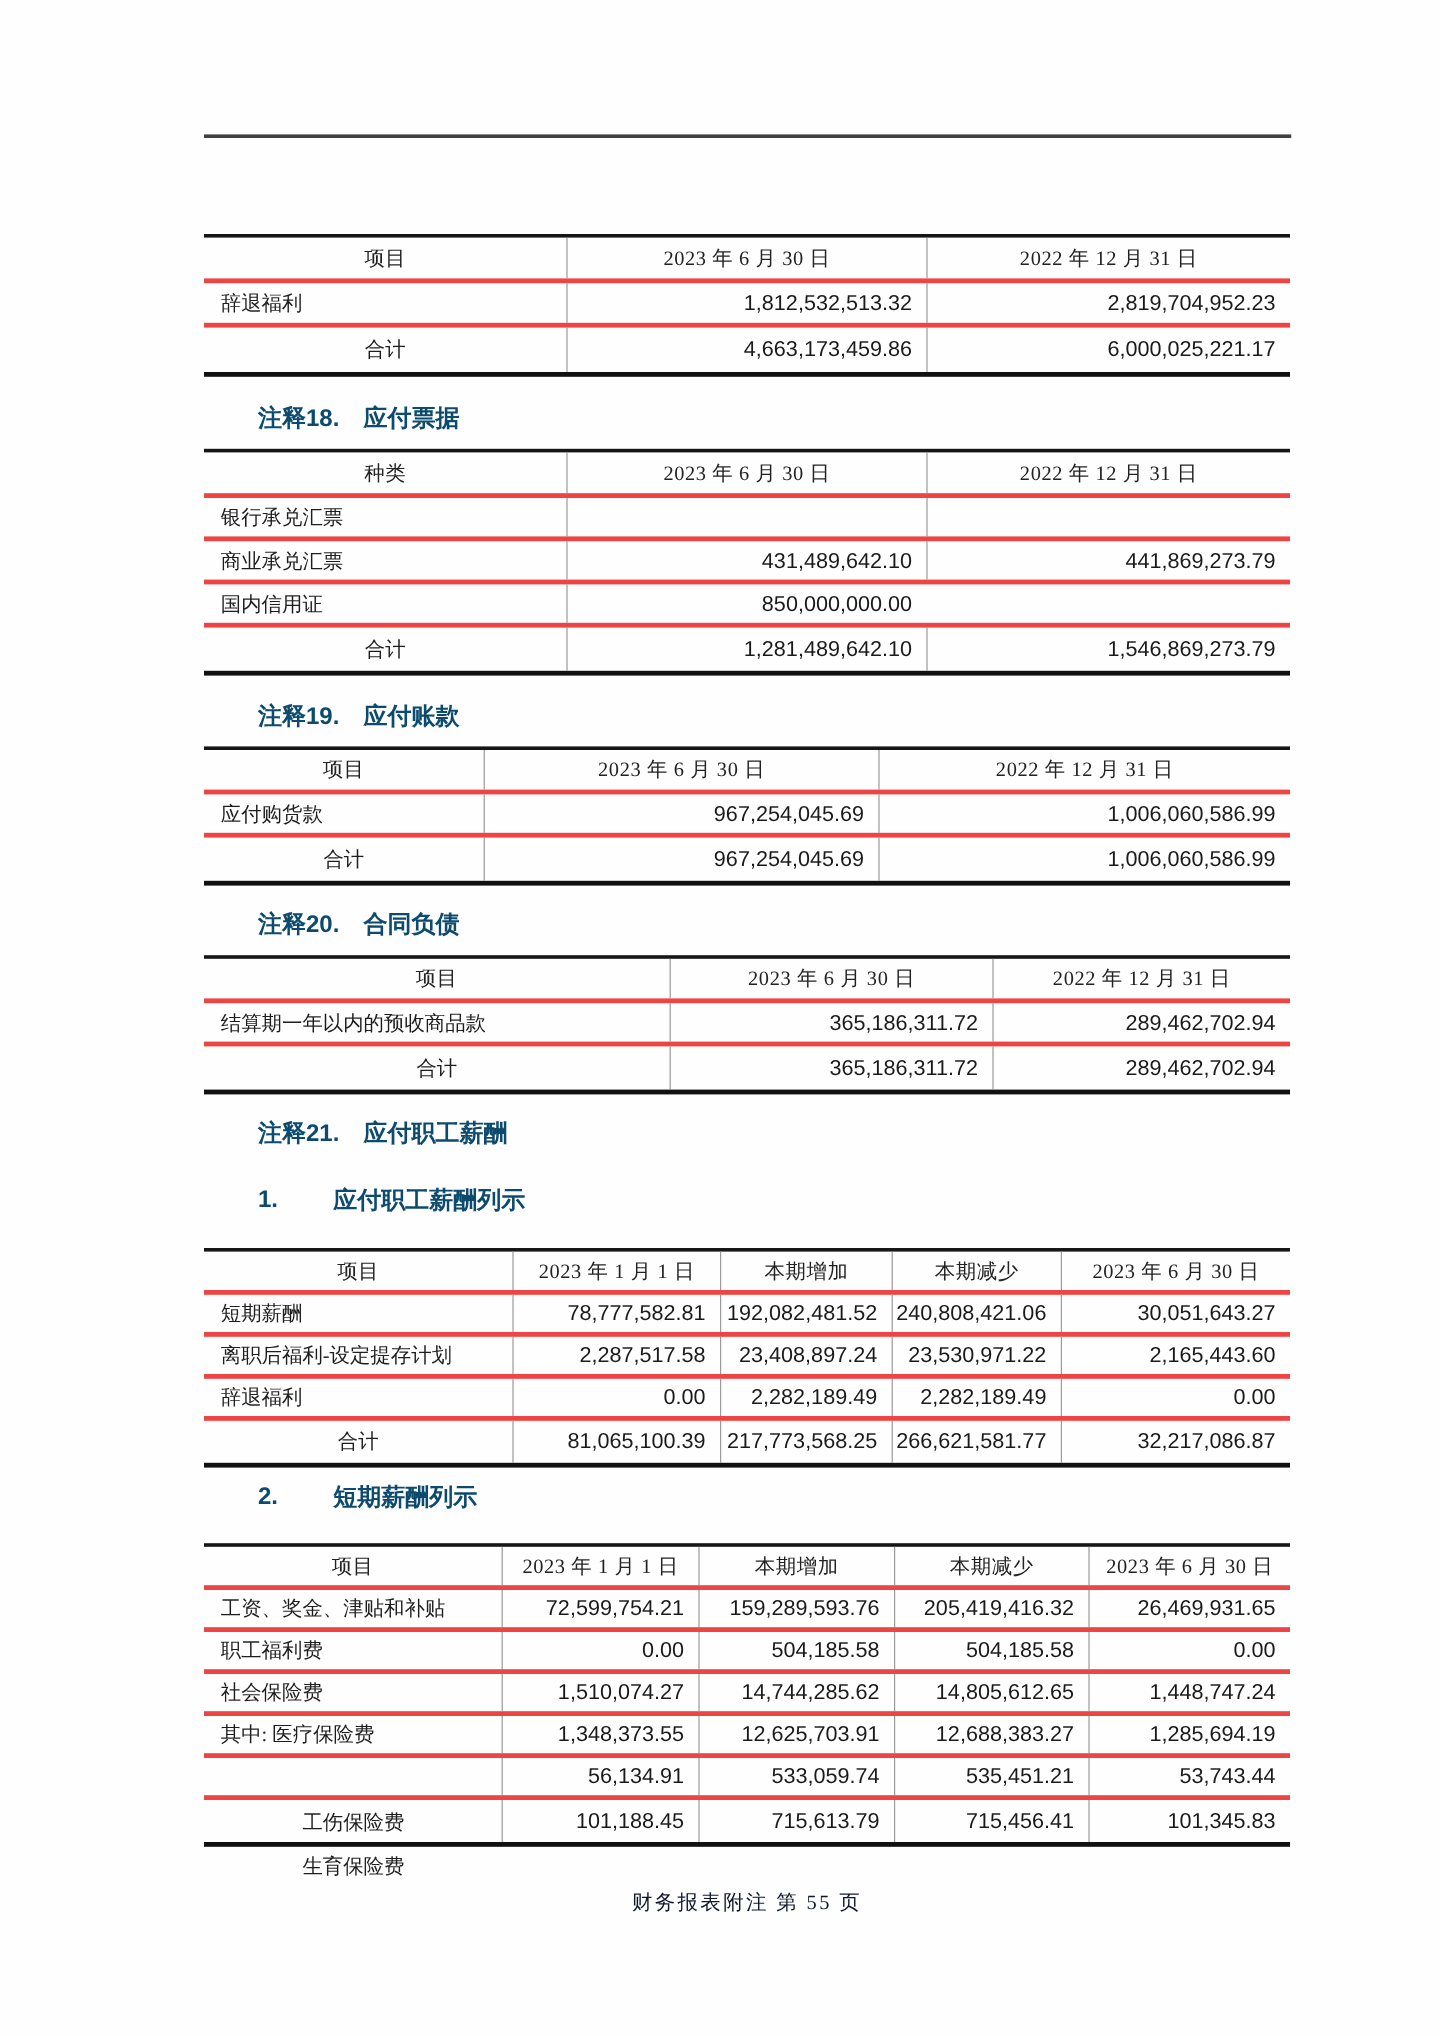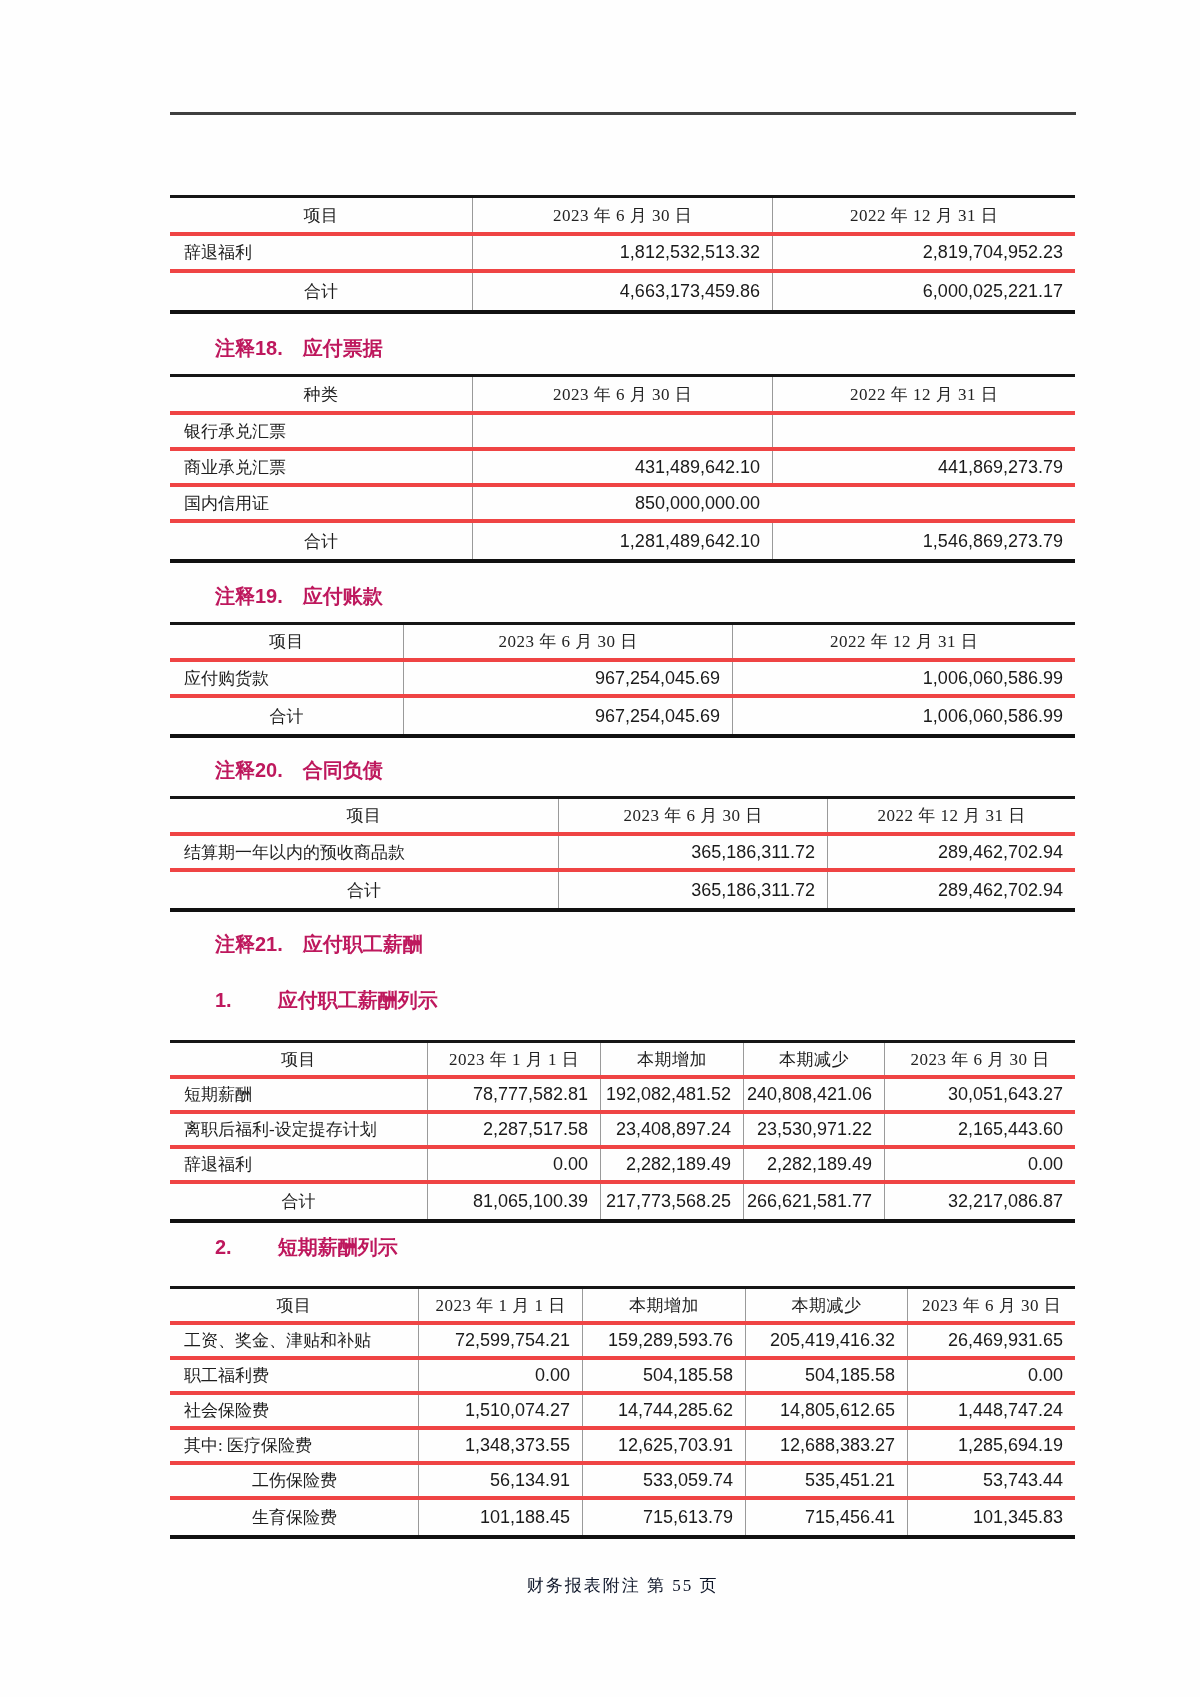--- a/index.html
+++ b/index.html
@@ -29,32 +29,32 @@
     display:flex; align-items:center; height:100%;
     border-left:1px solid #9a9a9a; overflow:hidden;
   }
   .tr .tc:first-child { border-left:none; }
   .th {
     justify-content:center; text-align:center;
     font-size:17px; letter-spacing:0.5px; color:#222;
   }
   .label { font-size:17px; padding-left:14px; }
   .label.center { justify-content:center; padding-left:0; }
-  .label.indent { padding-left:82px; }
+  .label.indent { padding-left:82px;margin-top:38px; }
   .num {
     justify-content:flex-end; padding-right:12px;
     font-family:"Liberation Sans", sans-serif;
     font-size:18px; color:#1a1a1a;
   }
 
   
   .hd {
     position:absolute; left:215px; height:26px; display:flex; align-items:center;
     font-family:"Liberation Sans", sans-serif;
-    font-weight:bold; font-size:20px; color:#be185d;
+    font-weight:bold; font-size:20px; color:#0c4a6e;
   }
   .hd .hd-num { margin-right:20px; }
   .hd.sub .hd-num { margin-right:46px; }
 
   .footer {
     position:absolute; left:170px; top:1572px; width:905px; height:26px;
     display:flex; align-items:center; justify-content:center;
     font-size:17px; letter-spacing:2px; color:#0f172a;
   }
 </style>

